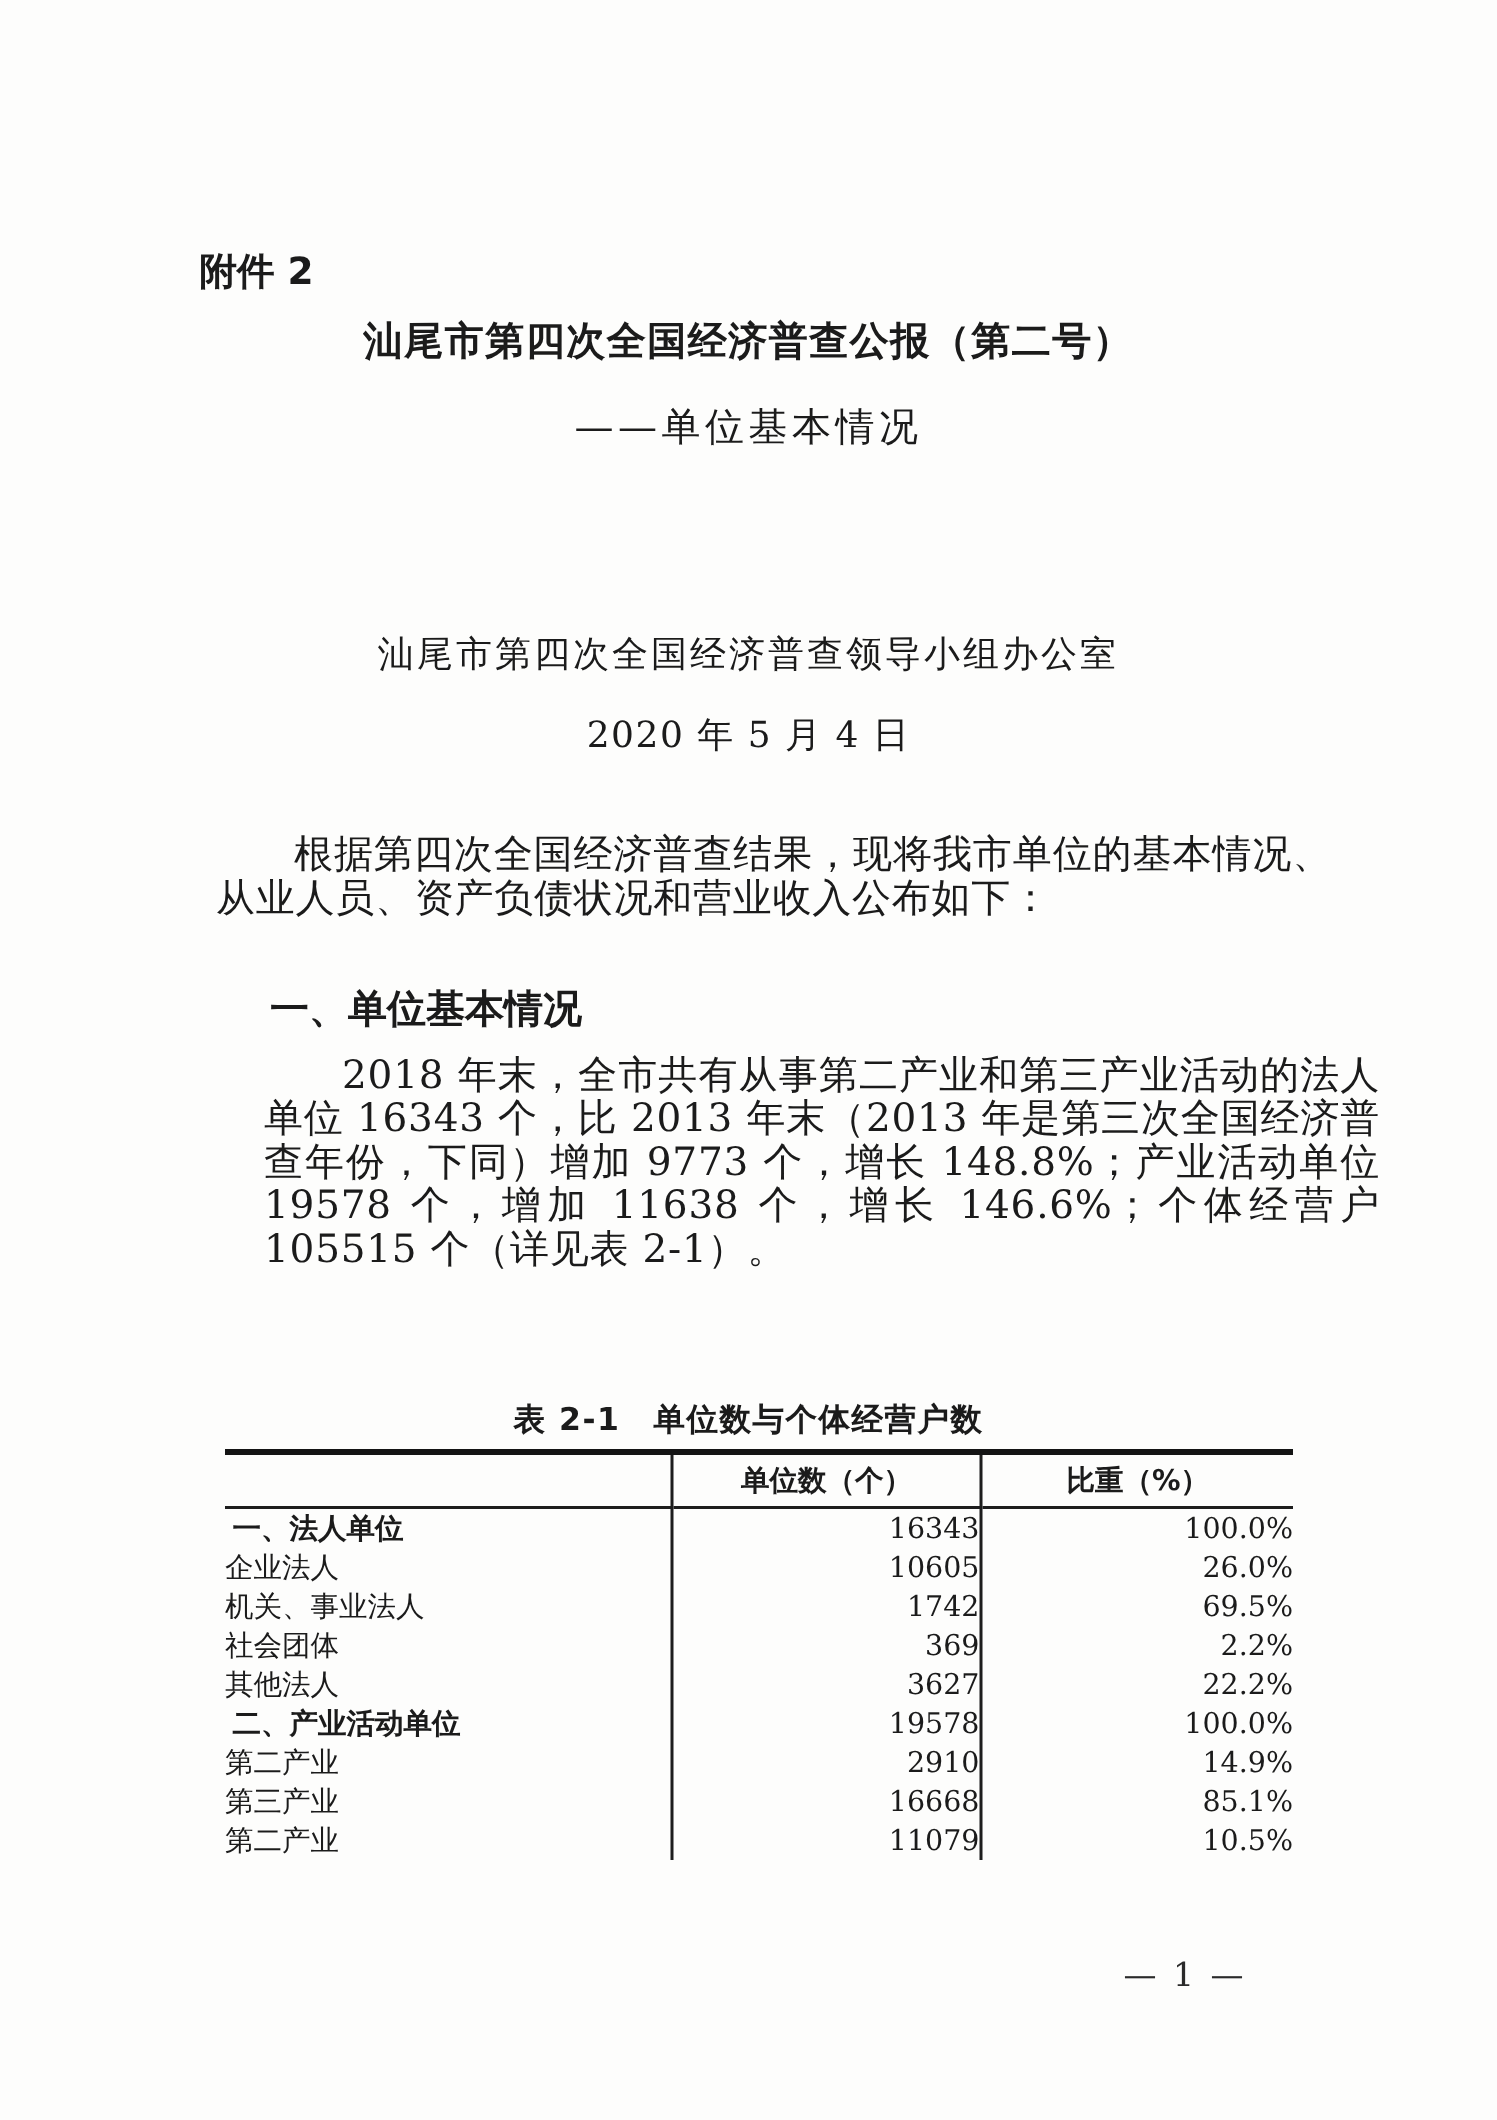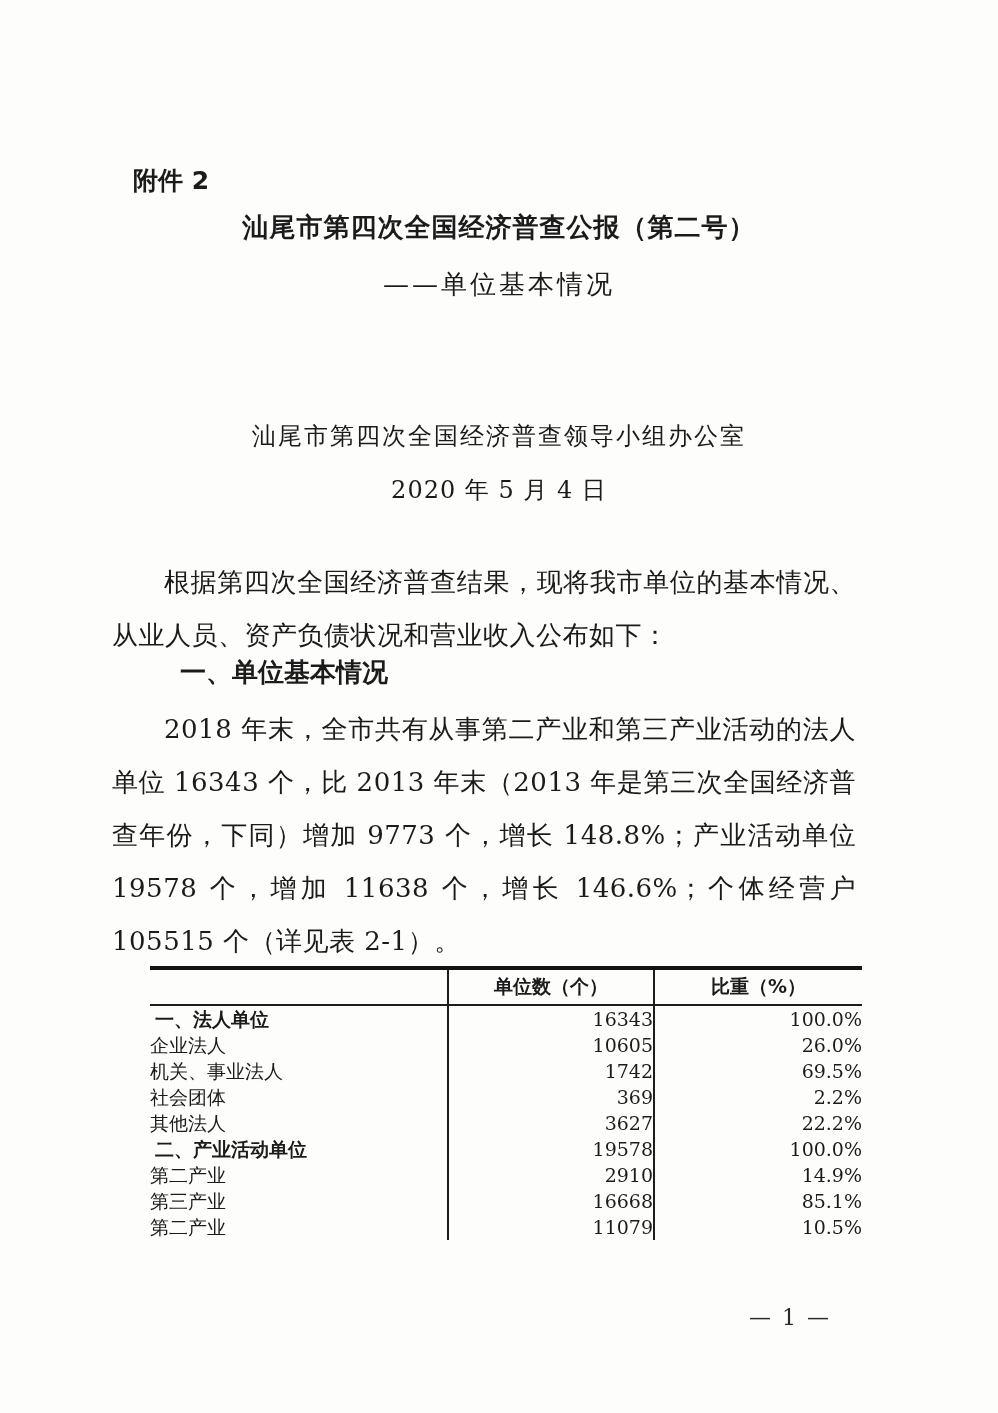--- a/index.html
+++ b/index.html
@@ -36,39 +36,39 @@
   .doc-subtitle {
     top: 267px;
     font-size: 26px;
     letter-spacing: 3px;
   }
   .issuer-1 { top: 366px; font-size: 24px; letter-spacing: 4px; }
   .issuer-2 { top: 420px; font-size: 24px; letter-spacing: 2px; }
   .doc-date { top: 474px; font-size: 24px; letter-spacing: 1px; }
 
   .body-par {
-    left: 112px;
+    left: 144px;
     width: 744px;
     font-size: 26px;
-    line-height: 53px;
+    line-height: 29px;
     text-align: justify;
     text-justify: inter-ideograph;
     text-indent: 2em;
     letter-spacing: 0.5px;
   }
   .intro-par { top: 556px; }
   .section-heading {
     left: 128px; top: 655px;
     width: 744px;
     text-indent: 2em;
     font-family: "DejaVu Sans", "Liberation Sans", sans-serif;
     font-weight: 700;
     font-size: 26px;
   }
-  .main-par { top: 703px; }
+  .main-par { top: 703px; margin-left: 32px; }
 
   .table-title {
     top: 932px;
     font-family: "DejaVu Sans", "Liberation Sans", sans-serif;
     font-weight: 700;
     font-size: 21px;
     letter-spacing: 1px;
   }
 
   table.census {
@@ -134,20 +134,21 @@
 
   <div class="abs centered issuer-2">汕尾市第四次全国经济普查领导小组办公室</div>
   <div class="abs centered doc-date">2020 年 5 月 4 日</div>
 
   <div class="abs body-par intro-par">根据第四次全国经济普查结果，现将我市单位的基本情况、从业人员、资产负债状况和营业收入公布如下：</div>
 
   <div class="abs section-heading">一、单位基本情况</div>
 
   <div class="abs body-par main-par">2018 年末，全市共有从事第二产业和第三产业活动的法人单位 16343 个，比 2013 年末（2013 年是第三次全国经济普查年份，下同）增加 9773 个，增长 148.8%；产业活动单位 19578 个，增加 11638 个，增长 146.6%；个体经营户 105515 个（详见表 2-1）。</div>
 
+  <div class="abs centered table-title">表 2-1　单位数与个体经营户数</div>
 
   <table class="census">
     <colgroup>
         <col class="c1">
         <col class="c2">
         <col class="c3">
       </colgroup>
     <thead>
       <tr>
         <th></th>

